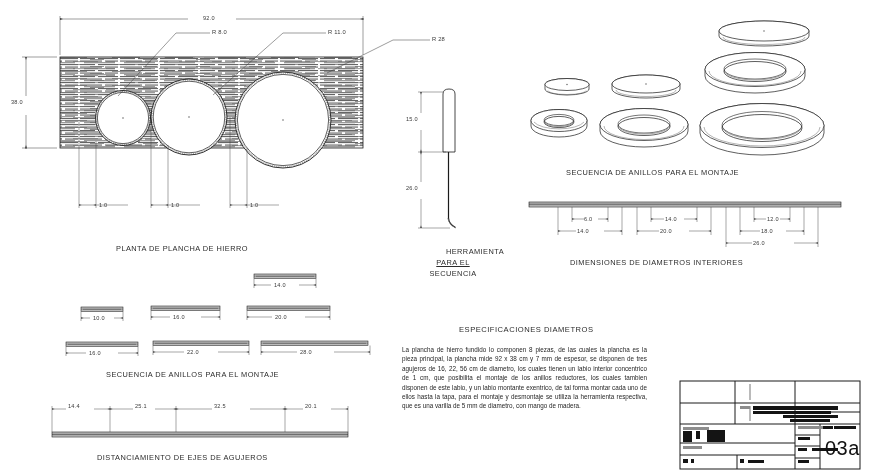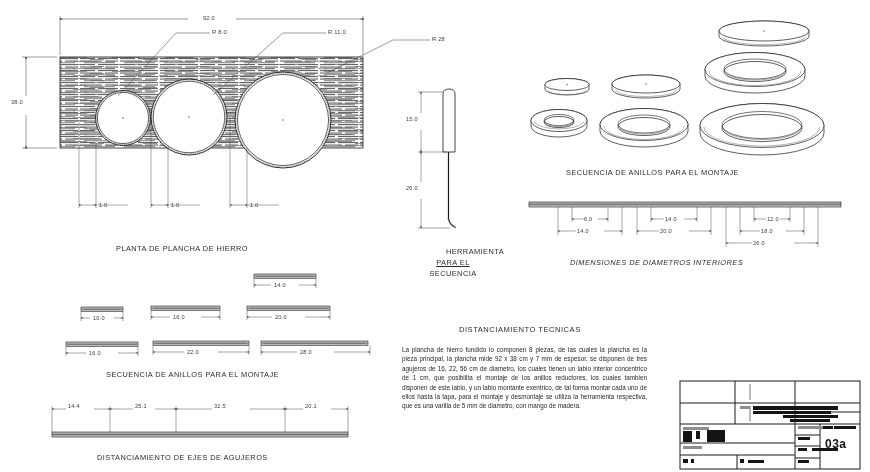--- a/index.html
+++ b/index.html
@@ -44,24 +44,23 @@
   .spec-body{
     position:absolute;
     font-size:6.3px;
     line-height:9.4px;
     color:#262626;
     text-align:justify;
     text-justify:inter-word;
   }
   .sheetno{
     position:absolute;
-    font-size:12px;
+    font-size:20px;
     color:#111;
     letter-spacing:.5px;
-    font-weight:bold;
   }
   .tb-smudge{position:absolute;background:#141414;}
   .tb-grey{position:absolute;background:#8d8d8d;}
 </style>
 </head>
 <body>
 
 <div class="sheet">
 
   <svg width="870" height="472" viewBox="0 0 870 472" shape-rendering="geometricPrecision">
@@ -423,38 +422,38 @@
 
   <div class="caption" style="left:566px;top:168px;">SECUENCIA DE ANILLOS PARA EL MONTAJE</div>
 
   <div class="dimtxt" style="left:584px;top:216px;">6.0</div>
   <div class="dimtxt" style="left:577px;top:228px;">14.0</div>
   <div class="dimtxt" style="left:665px;top:216px;">14.0</div>
   <div class="dimtxt" style="left:660px;top:228px;">20.0</div>
   <div class="dimtxt" style="left:767px;top:216px;">12.0</div>
   <div class="dimtxt" style="left:761px;top:228px;">18.0</div>
   <div class="dimtxt" style="left:753px;top:240px;">26.0</div>
-  <div class="caption" style="left:570px;top:258px;font-style:italic;">DIMENSIONES DE DIAMETROS INTERIORES</div>
+  <div class="caption" style="left:570px;top:258px;">DIMENSIONES DE DIAMETROS INTERIORES</div>
 
   <div class="dimtxt" style="left:274px;top:282px;">14.0</div>
   <div class="dimtxt" style="left:93px;top:315px;">10.0</div>
   <div class="dimtxt" style="left:173px;top:314px;">16.0</div>
   <div class="dimtxt" style="left:275px;top:314px;">20.0</div>
   <div class="dimtxt" style="left:89px;top:350px;">16.0</div>
   <div class="dimtxt" style="left:187px;top:349px;">22.0</div>
   <div class="dimtxt" style="left:300px;top:349px;">28.0</div>
   <div class="caption" style="left:106px;top:370px;">SECUENCIA DE ANILLOS PARA EL MONTAJE</div>
 
   <div class="dimtxt" style="left:68px;top:403px;">14.4</div>
   <div class="dimtxt" style="left:135px;top:403px;">25.1</div>
   <div class="dimtxt" style="left:214px;top:403px;">32.5</div>
   <div class="dimtxt" style="left:305px;top:403px;">20.1</div>
   <div class="caption" style="left:97px;top:453px;">DISTANCIAMIENTO DE EJES DE AGUJEROS</div>
 
-  <div class="spec-title" style="left:459px;top:325px;">DISTANCIAMIENTO TECNICAS</div>
+  <div class="spec-title" style="left:459px;top:325px;">ESPECIFICACIONES DIAMETROS</div>
   <div class="spec-body" style="left:402px;top:345px;width:245px;">La plancha de hierro fundido lo componen 8 piezas, de las cuales la plancha es la pieza principal, la plancha mide 92 x 38 cm y 7 mm de espesor, se disponen de tres agujeros de 16, 22, 56 cm de diametro, los cuales tienen un labio interior concentrico de 1 cm, que posibilita el montaje de los anillos reductores, los cuales tambien disponen de este labio, y un labio montante exentrico, de tal forma montar cada uno de ellos hasta la tapa, para el montaje y desmontaje se utiliza la herramienta respectiva, que es una varilla de 5 mm de diametro, con mango de madera.</div>
 
   <div>
     <div class="tb-grey" style="left:740px;top:406px;width:10px;height:3px;"></div>
     <div class="tb-smudge" style="left:753px;top:406px;width:85px;height:3.5px;"></div>
     <div class="tb-smudge" style="left:753px;top:410.5px;width:78px;height:3.5px;"></div>
     <div class="tb-smudge" style="left:783px;top:415px;width:55px;height:3px;"></div>
     <div class="tb-smudge" style="left:790px;top:419px;width:40px;height:3px;"></div>
 
     <div class="tb-grey" style="left:683px;top:427px;width:26px;height:2.6px;"></div>

